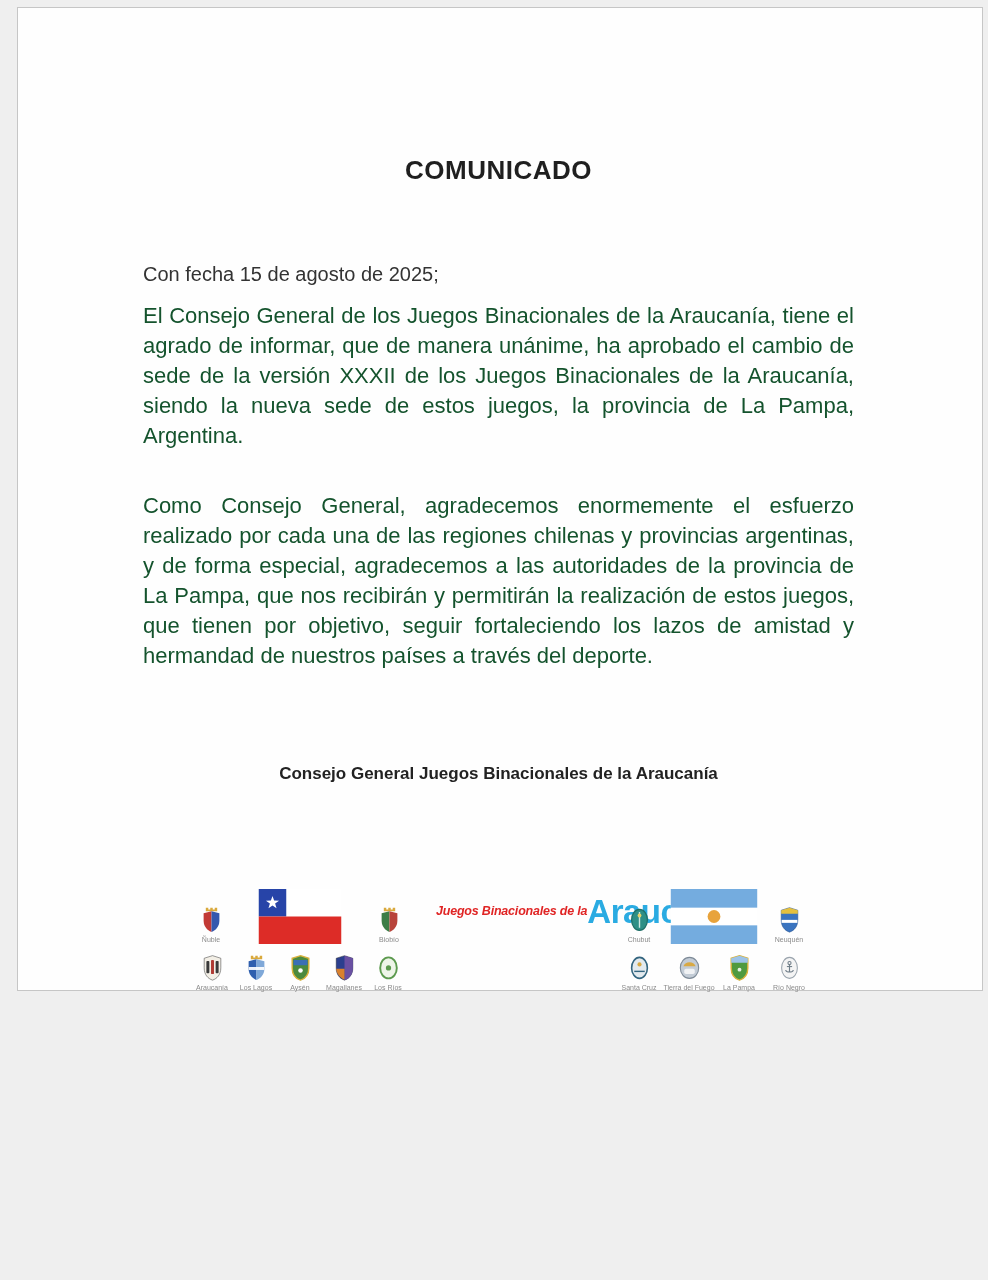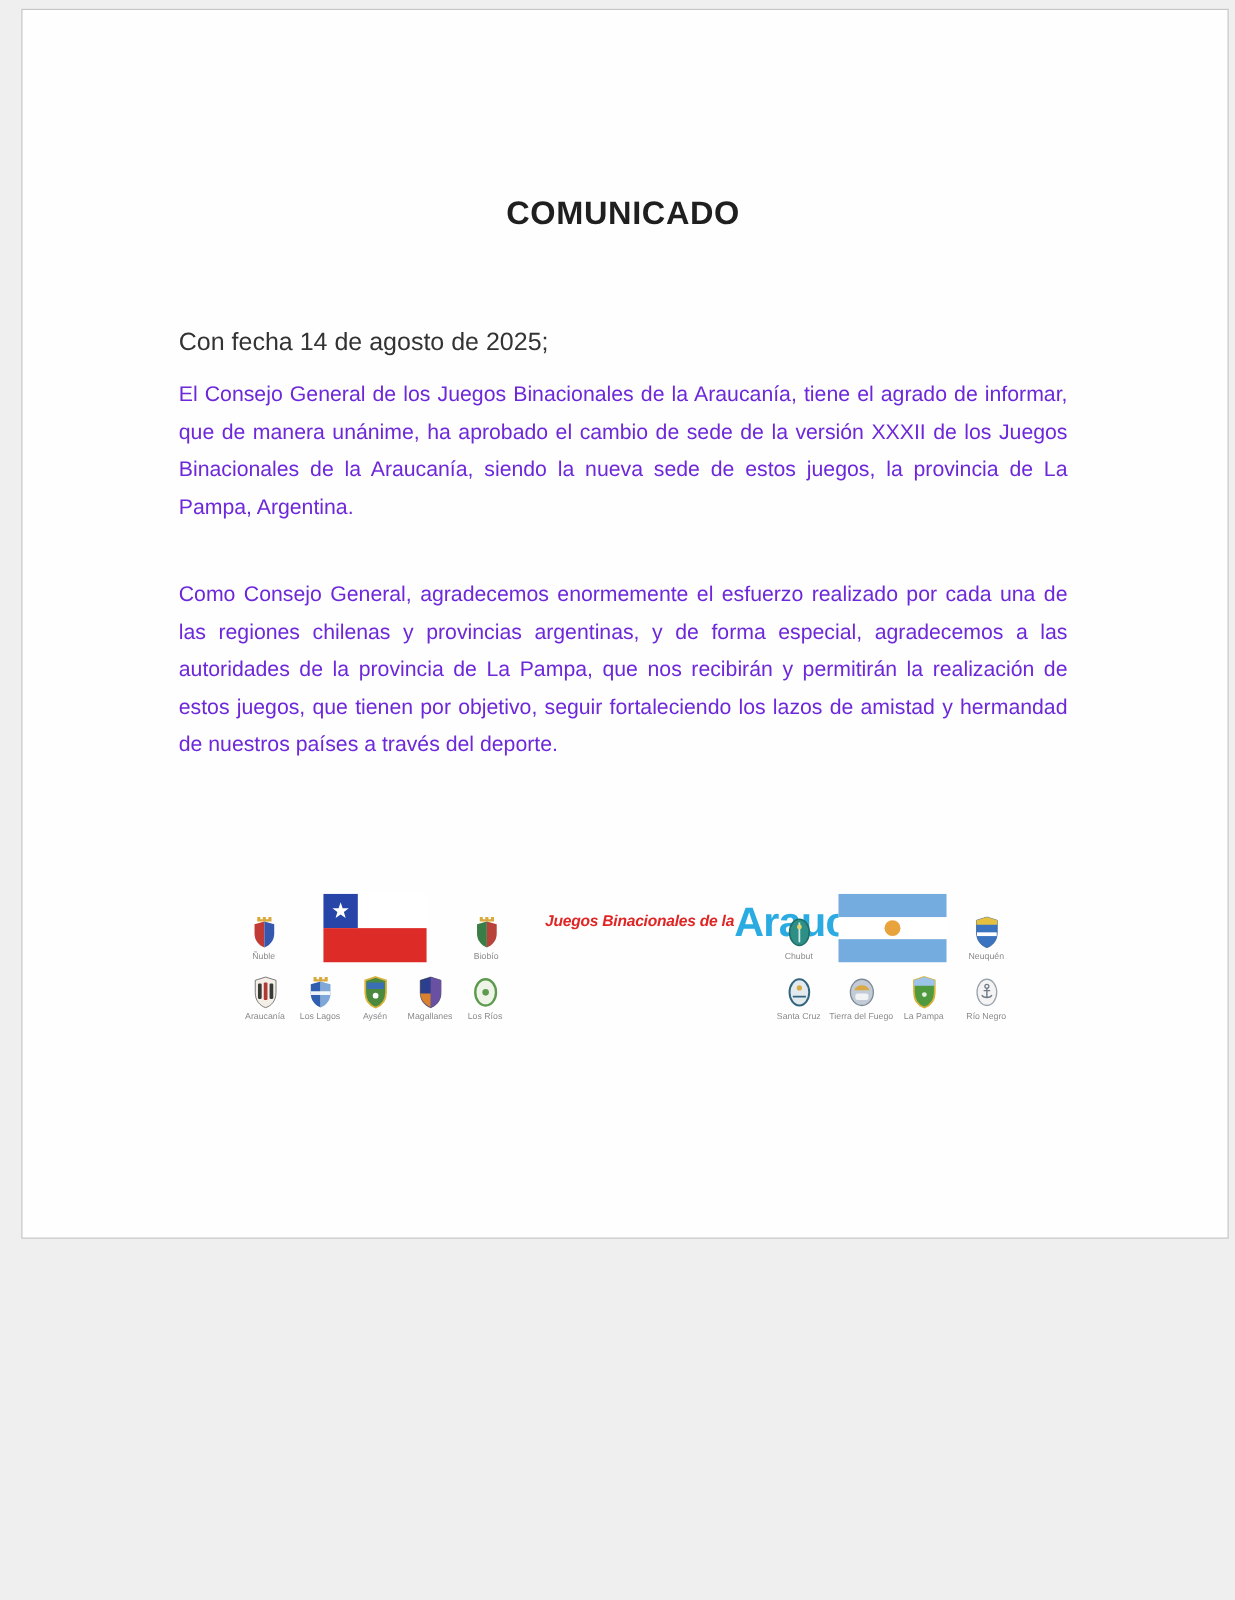--- a/index.html
+++ b/index.html
@@ -22,21 +22,21 @@
     margin:0;padding-top:147px;
     font-size:26px;line-height:30px;font-weight:700;
     text-align:center;letter-spacing:.5px;color:#1f1f1f;
   }
   .date-line{
     margin:74px 0 0;
     font-size:20px;line-height:30px;color:#333;
   }
   .bodyp{
     margin:0;
-    font-size:17px;line-height:30px;color:#6d28d9;
+    font-size:22px;line-height:30px;color:#14532d;
     text-align:justify;
   }
   .p1{margin-top:12px;}
   .p2{margin-top:57px;}
   .p3{margin-top:40px;}
   .signature{
     margin:92px 0 0;
     text-align:center;font-weight:700;
     font-size:17px;line-height:22px;color:#222;
   }
@@ -73,23 +73,24 @@
     font-size:33px;line-height:36px;letter-spacing:-.5px;margin-top:2px;
   }
 </style>
 </head>
 <body>
 
 <div class="canvas">
   <div class="page">
     <div class="content">
       <h1 class="title">COMUNICADO</h1>
-      <p class="date-line">Con fecha 14 de agosto de 2025;</p>
+      <p class="date-line">Con fecha 15 de agosto de 2025;</p>
       <p class="bodyp p1">El Consejo General de los Juegos Binacionales de la Araucanía, tiene el agrado de informar, que de manera unánime, ha aprobado el cambio de sede de la versión XXXII de los Juegos Binacionales de la Araucanía, siendo la nueva sede de estos juegos, la provincia de La Pampa, Argentina.</p>
       <p class="bodyp p3">Como Consejo General, agradecemos enormemente el esfuerzo realizado por cada una de las regiones chilenas y provincias argentinas, y de forma especial, agradecemos a las autoridades de la provincia de La Pampa, que nos recibirán y permitirán la realización de estos juegos, que tienen por objetivo, seguir fortaleciendo los lazos de amistad y hermandad de nuestros países a través del deporte.</p>
+      <p class="signature">Consejo General Juegos Binacionales de la Araucanía</p>
     </div>
 
     <div class="logo-strip">
 
       <div class="cluster">
         <div class="row row-ch1">
           <figure class="emblem">
             <svg class="sh" viewBox="0 0 24 32">
               <path d="M5.5 7 V3 H8.3 V5 H10.6 V3 H13.4 V5 H15.7 V3 H18.5 V7 Z" fill="#d9a93c"></path>
               <path d="M12 7 L3 9.5 V18 C3 24.5 7 28.8 12 30.8 Z" fill="#c23a35"></path>

